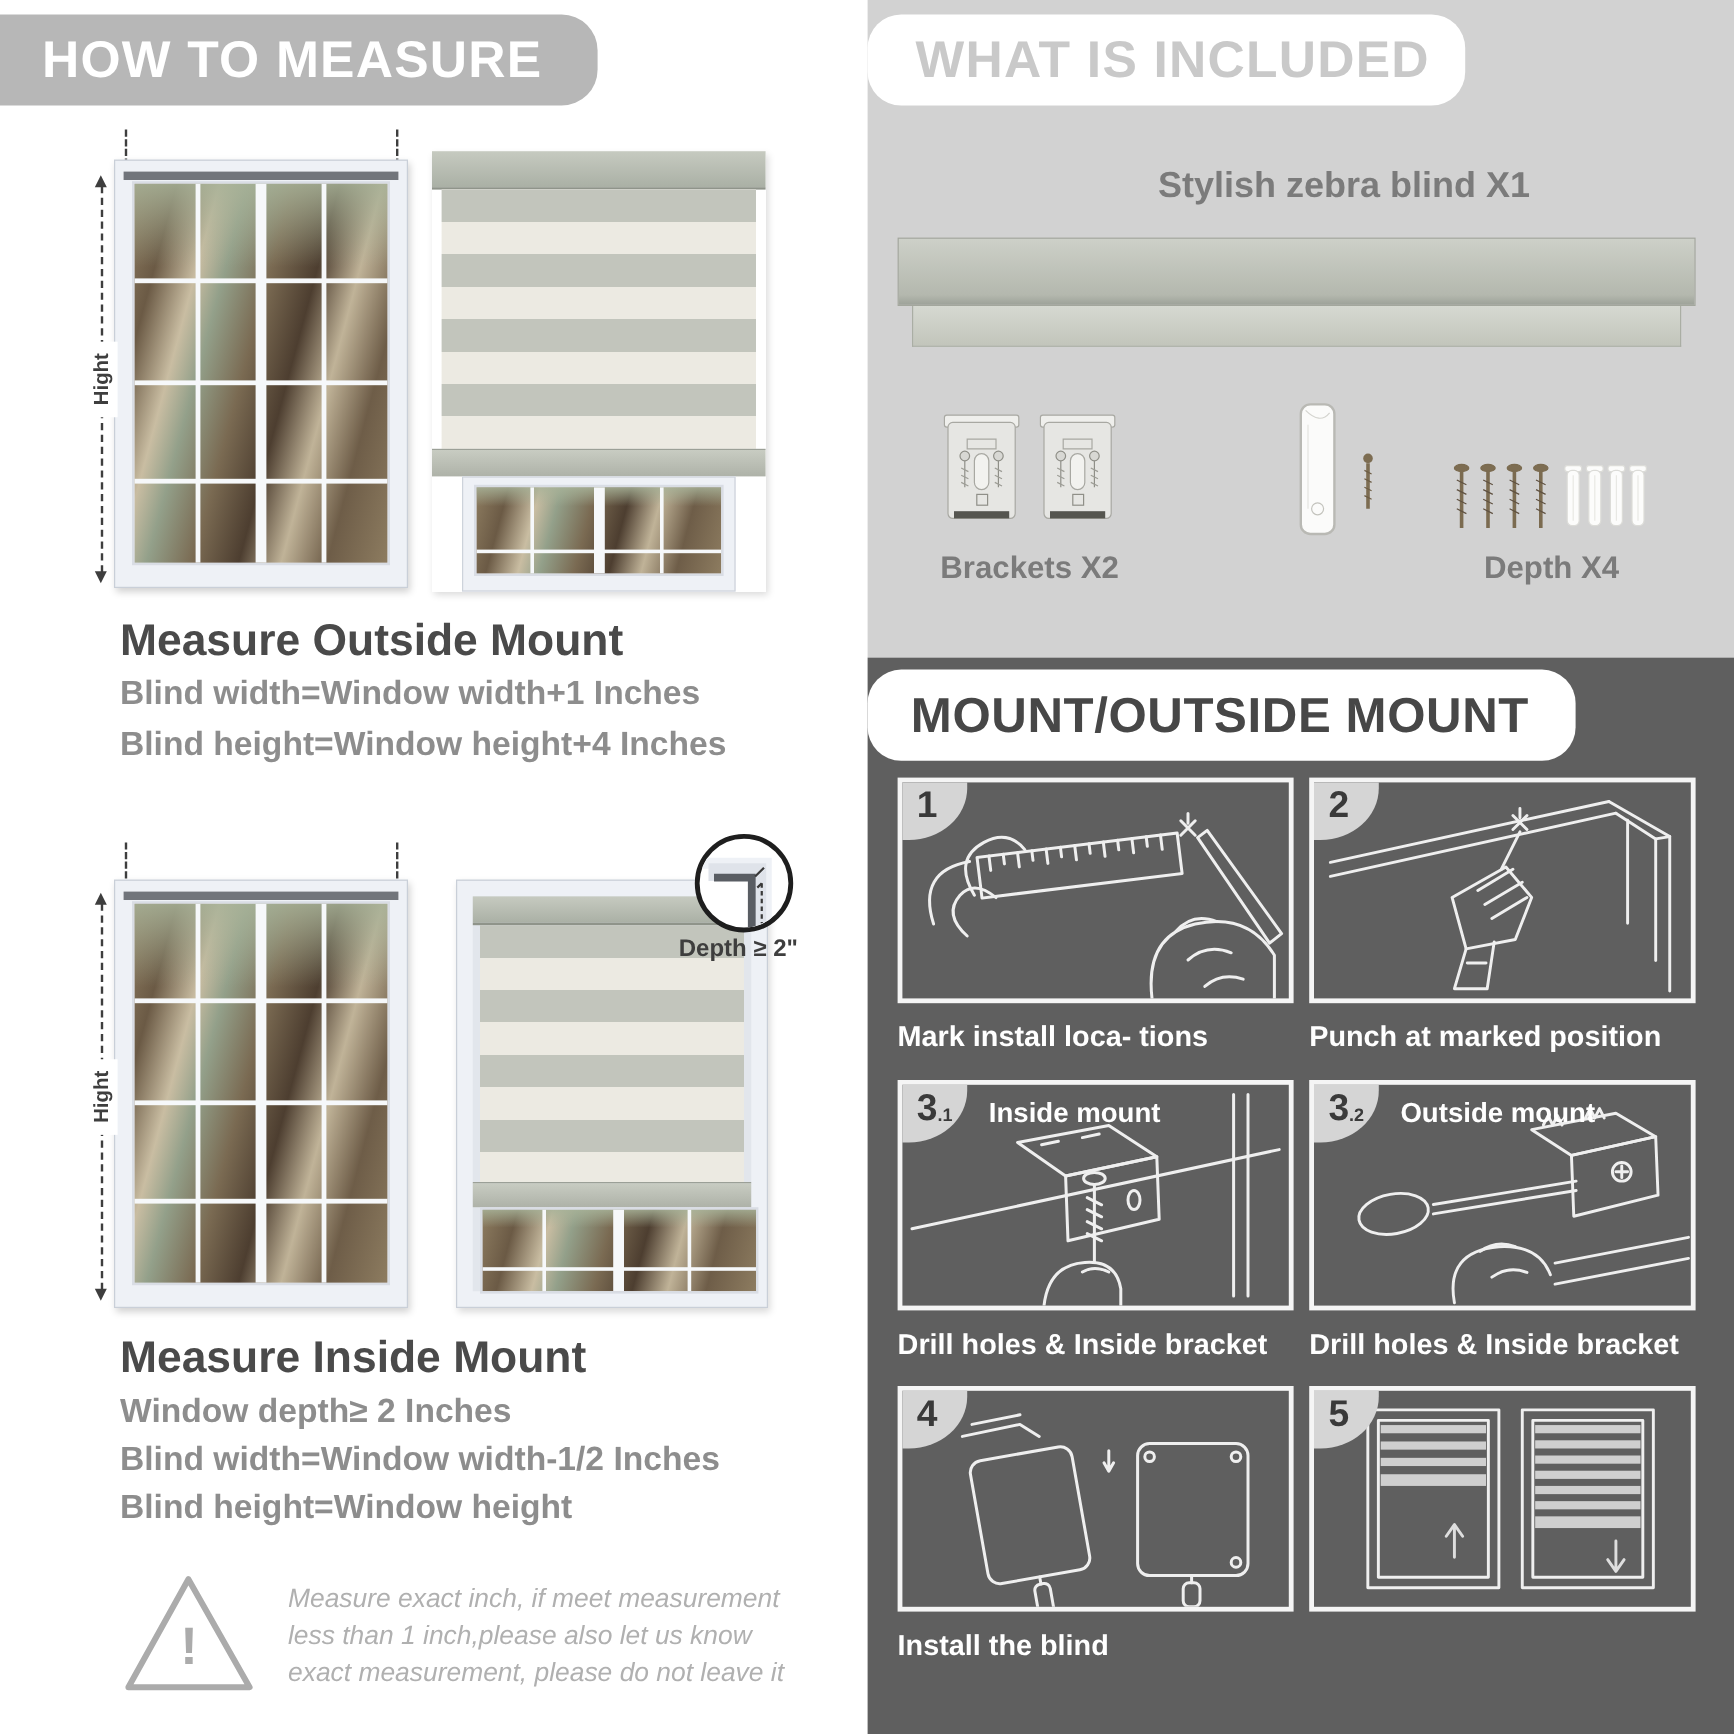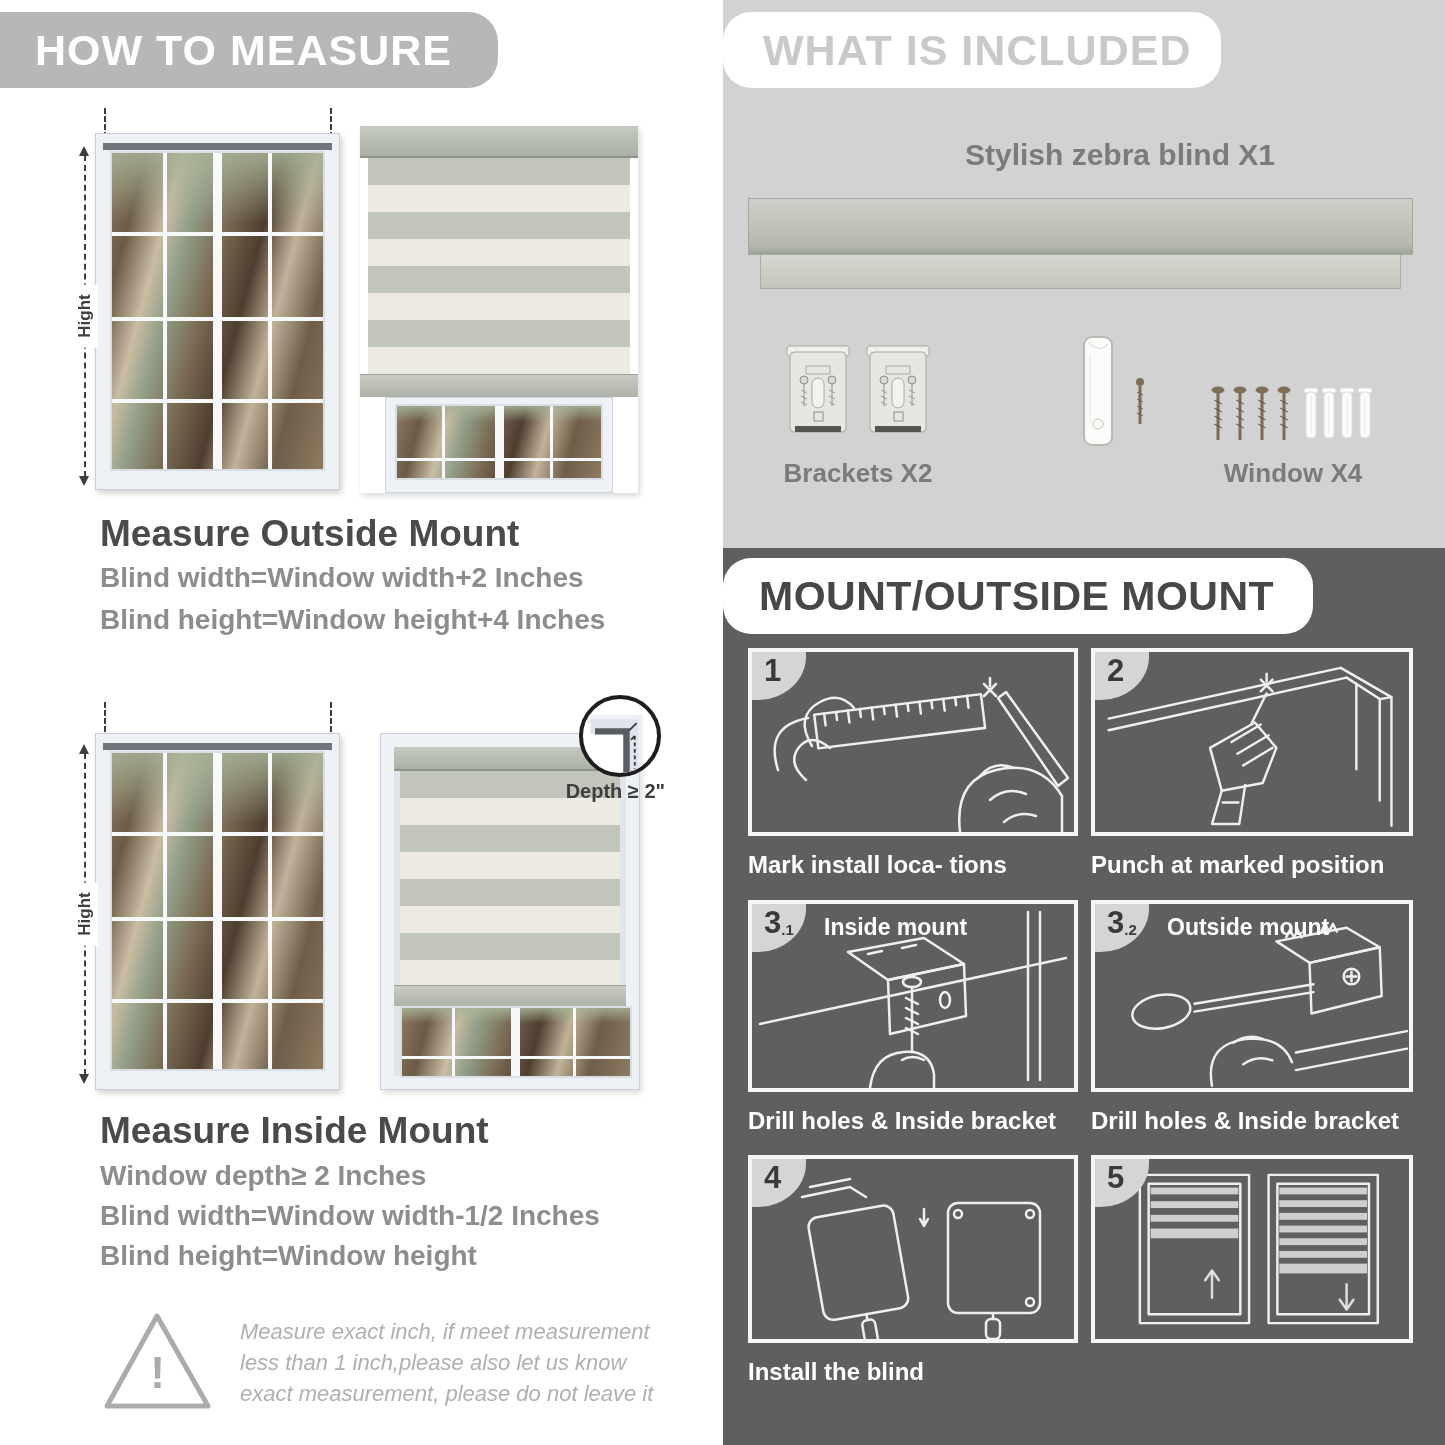--- a/index.html
+++ b/index.html
@@ -153,21 +153,21 @@
         <div class="photo" style="height:100%;">
           <div class="mull mv thick" style="left:48%;"></div>
           <div class="mull mv" style="left:22%;width:3px;"></div>
           <div class="mull mv" style="left:75%;width:3px;"></div>
           <div class="mull mh" style="top:72%;height:3px;"></div>
         </div>
       </div>
     </div>
 
     <div class="h-measure" style="left:100px;top:513px;">Measure Outside Mount</div>
-    <div class="f-line" style="left:100px;top:562px;">Blind width=Window width+2 Inches</div>
+    <div class="f-line" style="left:100px;top:562px;">Blind width=Window width+1 Inches</div>
     <div class="f-line" style="left:100px;top:604px;">Blind height=Window height+4 Inches</div>
 
     <div class="harrow" style="left:105px;top:700px;width:226px;">
       <span class="ah ah-l"></span>
       <span class="dashseg"></span>
       <span class="dim-label">Width</span>
       <span class="dashseg"></span>
       <span class="ah ah-r"></span>
     </div>
     <div class="ext" style="left:104px;top:702px;"></div>
@@ -303,21 +303,21 @@
           <rect x="114" y="4" width="14" height="5" rx="2"></rect>
             <rect x="116" y="8" width="10" height="46" rx="4"></rect>
           <rect x="132" y="4" width="14" height="5" rx="2"></rect>
             <rect x="134" y="8" width="10" height="46" rx="4"></rect>
           <rect x="150" y="4" width="14" height="5" rx="2"></rect>
             <rect x="152" y="8" width="10" height="46" rx="4"></rect>
         </g>
         <path d="M103 12 v38 M121 12 v38 M139 12 v38 M157 12 v38" stroke="#e8e8e4" fill="none"></path>
       </svg>
     </div>
-    <div class="inc-label" style="left:470px;top:458px;width:200px;">Window X4</div>
+    <div class="inc-label" style="left:470px;top:458px;width:200px;">Depth X4</div>
   </section>
 
   <section class="panel-dark">
     <div class="hdr-mount">
       <span>MOUNT/OUTSIDE MOUNT</span>
     </div>
 
     <div class="stepwrap" style="left:25px;top:100px;width:330px;">
       <div class="stepbox" style="height:188px;">
         <div class="badge">

